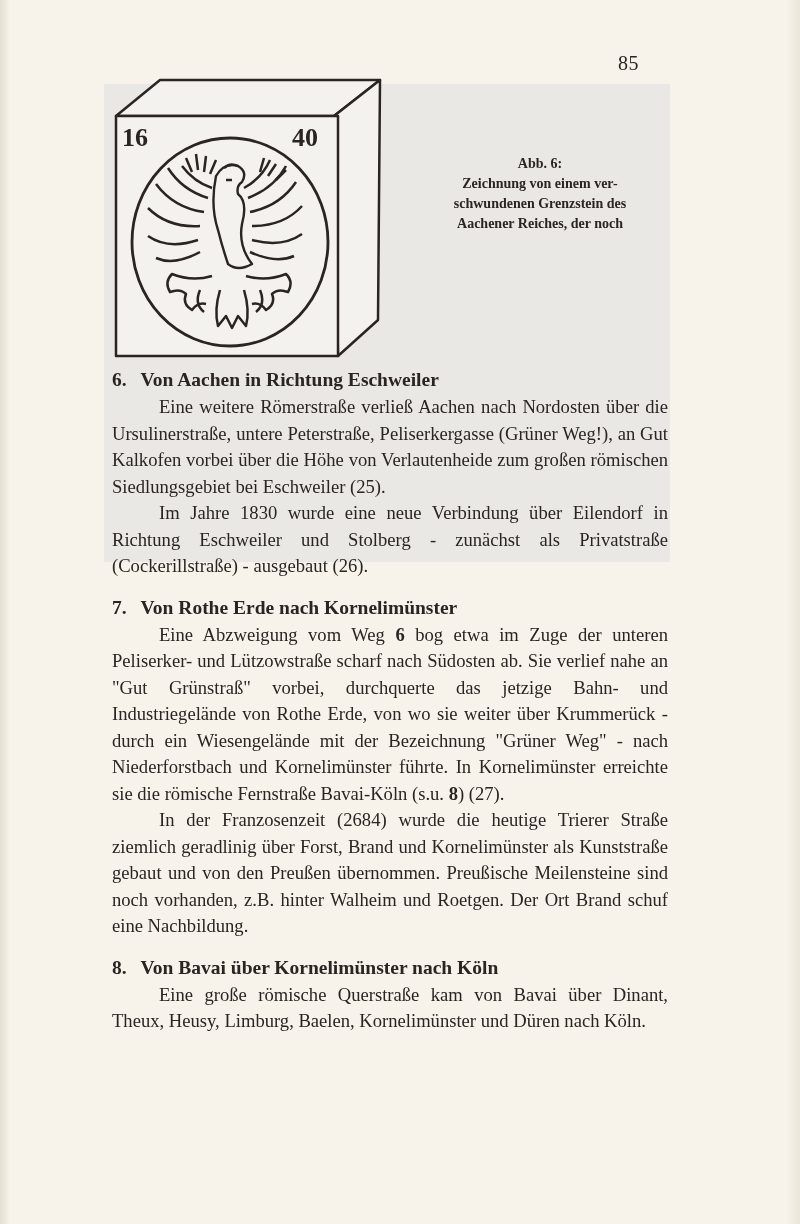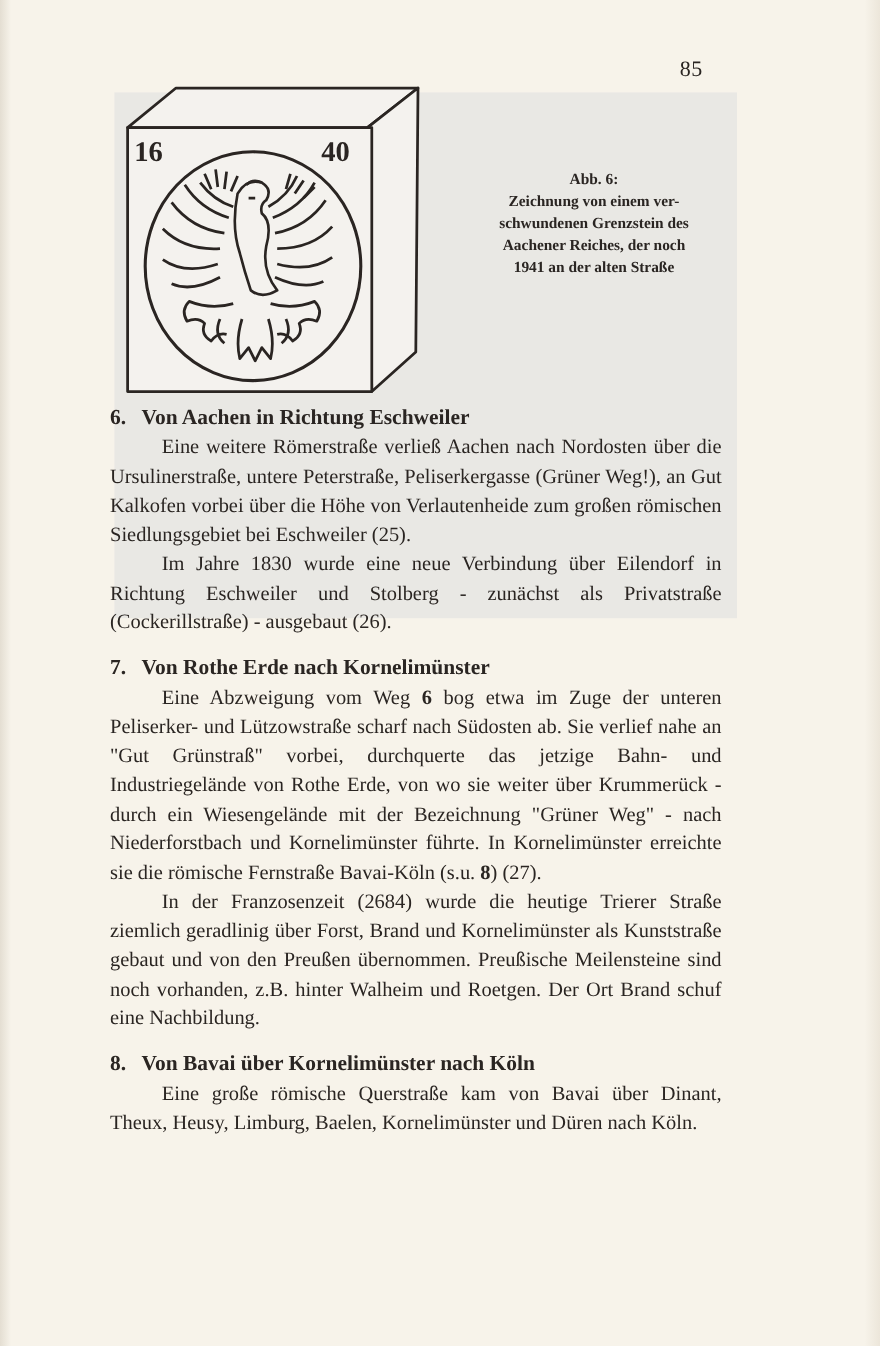--- a/index.html
+++ b/index.html
@@ -29,21 +29,21 @@
     .figure {
       position: absolute; left: 112px; top: 76px; width: 272px; height: 284px; text-decoration: underline;
     }
     .figure svg { display: block; }
     .caption {
       position: absolute; left: 420px; top: 154px; width: 240px;
       text-align: center; font-weight: bold; font-size: 14px; line-height: 20px;
     }
     .caption .line { display: block; text-align: center; }
     .content {
-      position: absolute; left: 100px; top: 366px; width: 556px;
+      position: absolute; left: 112px; top: 366px; width: 556px;
       font-size: 18.6px; line-height: 26.5px;
     }
     .heading {
       font-weight: bold; font-size: 19.5px; margin: 0;
       line-height: 28px;
     }
     .heading .num { display: inline-block; width: 24px; }
     .para { margin: 0; text-align: justify; text-indent: 47px; }
     .section-gap { height: 14px; }
     .b { font-weight: bold; }
@@ -85,21 +85,20 @@
     <text x="10" y="70" font-family="Liberation Serif, serif" font-weight="bold" font-size="26" fill="#2a2522">16</text>
     <text x="180" y="70" font-family="Liberation Serif, serif" font-weight="bold" font-size="26" fill="#2a2522">40</text>
   </svg>
 </div>
 
 <div class="caption">
   <span class="line">Abb. 6:</span>
   <span class="line">Zeichnung von einem ver-</span>
   <span class="line">schwundenen Grenzstein des</span>
   <span class="line">Aachener Reiches, der noch</span>
-  <span class="line">1941 an der alten Straße</span>
 </div>
 
 <div class="content">
   <section>
     <h2 class="heading"><span class="num">6.</span> <span>Von Aachen in Richtung Eschweiler</span></h2>
     <p class="para">Eine weitere Römerstraße verließ Aachen nach Nordosten über die Ursulinerstraße, untere Peterstraße, Peliserkergasse (Grüner Weg!), an Gut Kalkofen vorbei über die Höhe von Verlautenheide zum großen römischen Siedlungsgebiet bei Eschweiler (25).</p>
     <p class="para">Im Jahre 1830 wurde eine neue Verbindung über Eilendorf in Richtung Eschweiler und Stolberg - zunächst als Privatstraße (Cockerillstraße) - ausgebaut (26).</p>
   </section>
   <div class="section-gap"></div>
   <section>

